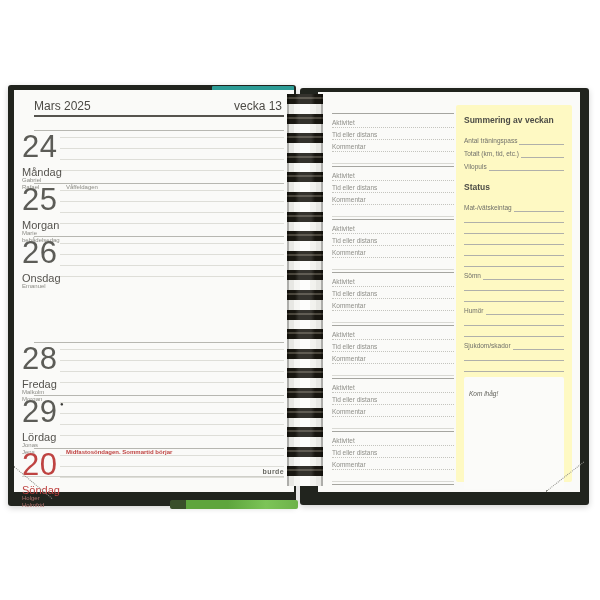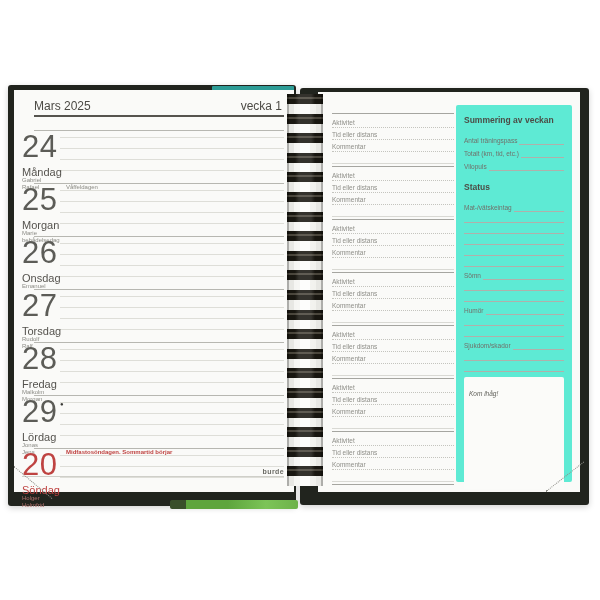--- a/index.html
+++ b/index.html
@@ -69,21 +69,21 @@
 
   
   .act-block{position:absolute;left:14px;width:122px;border-top:1px solid #a5a5a0;padding-top:2px;}
   .act-row{height:11px;border-bottom:1px dotted #c4c4be;display:flex;align-items:flex-end;}
   .act-row span{font-size:6.5px;line-height:8px;color:#8e8e88;}
   .act-row.blank{border-bottom:1px solid #d9d9d4;}
   .act-final{position:absolute;top:392px;left:14px;width:122px;border-top:1px solid #a5a5a0;}
 
   
   .summary-panel{position:absolute;left:138px;top:13px;width:116px;height:377px;
-    background:#5eead4;border-radius:2px;padding:8px;box-sizing:border-box;}
+    background:#fef9c3;border-radius:2px;padding:8px;box-sizing:border-box;}
   .sum-title{font-size:8.5px;font-weight:600;color:#4c4c46;margin:2px 0 7px 0;}
   .sum-title.status{margin-top:11px;}
   .frow{display:flex;align-items:flex-end;height:13px;}
   .frow .flabel{font-size:6.5px;line-height:8px;color:#70706a;margin-right:2px;white-space:nowrap;}
   .frow .fline{flex:1;border-bottom:1px solid #b0b0aa;height:100%;}
   .blankline{height:10px;border-bottom:1px solid #b0b0aa;}
   .remember-box{margin-top:5px;height:112px;background:#fbfbf9;border-radius:2px;padding:5px;box-sizing:border-box;}
   .remember-box span{font-size:6.5px;font-style:italic;color:#5f5f59;}
 </style>
 </head>
@@ -92,21 +92,21 @@
 <div class="stage">
 
   <div class="cover cover-left"></div>
   <div class="cover cover-right"></div>
   <div class="teal-edge"></div>
   <div class="green-edge"></div>
 
   <div class="page page-left">
     <div class="lp-header">
       <span>Mars 2025</span>
-      <span>vecka 1</span>
+      <span>vecka 13</span>
     </div>
     <div class="lp-rule"></div>
 
     <div class="day-row" style="top:27px">
       <div class="sep"></div>
       <div class="line l1"></div>
         <div class="line l2"></div>
       <div class="line l3"></div>
         <div class="line l4"></div>
       <span class="day-num">24</span>
@@ -134,31 +134,20 @@
       <div class="line l1"></div>
         <div class="line l2"></div>
       <div class="line l3"></div>
         <div class="line l4"></div>
       <span class="day-num">26</span>
       <span class="day-name">Onsdag</span>
       <span class="nameday nd1">Emanuel</span>
       <span class="nameday nd2"></span>
     </div>
 
-    <div class="day-row" style="top:186px">
-      <div class="sep"></div>
-      <div class="line l1"></div>
-        <div class="line l2"></div>
-      <div class="line l3"></div>
-        <div class="line l4"></div>
-      <span class="day-num">27</span>
-      <span class="day-name">Torsdag</span>
-      <span class="nameday nd1">Rudolf</span>
-      <span class="nameday nd2">Ralf</span>
-    </div>
 
     <div class="day-row" style="top:239px">
       <div class="sep"></div>
       <div class="line l1"></div>
         <div class="line l2"></div>
       <div class="line l3"></div>
         <div class="line l4"></div>
       <span class="day-num">28</span>
       <span class="day-name">Fredag</span>
       <span class="nameday nd1">Malkolm</span>

